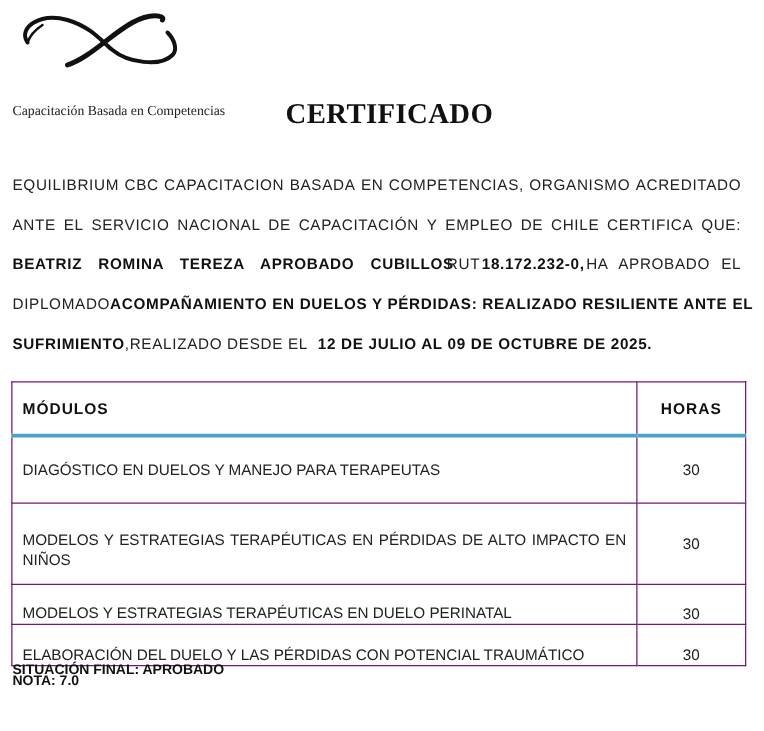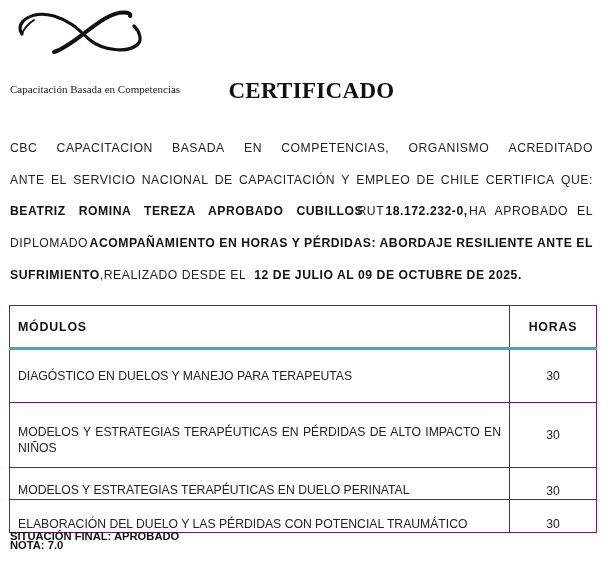--- a/index.html
+++ b/index.html
@@ -139,20 +139,21 @@
     <path d="M12 30 C 14 24, 18 20, 24 16" fill="none" stroke="#111" stroke-width="2" stroke-linecap="round"></path>
     <path d="M44 48 C 62 42, 78 24, 96 14 C 110 6, 122 8, 120 12" fill="none" stroke="#111" stroke-width="4" stroke-linecap="round"></path>
   </svg>
   <div class="logo-tagline">Capacitación Basada en Competencias</div>
 </div>
 
 <div class="title">CERTIFICADO</div>
 
 <div class="body-text">
   <div class="line-flex">
+    <span>EQUILIBRIUM</span>
     <span>CBC</span>
     <span>CAPACITACION</span>
     <span>BASADA</span>
     <span>EN</span>
     <span>COMPETENCIAS,</span>
     <span>ORGANISMO</span>
     <span>ACREDITADO</span>
   </div>
   <div class="line-flex">
     <span>ANTE</span>
@@ -170,21 +171,21 @@
   </div>
   <div class="line-flex">
     <span class="b" style="word-spacing:9px;">BEATRIZ ROMINA TEREZA APROBADO CUBILLOS</span>
     <span><span style="margin-left:-10px"></span></span>
     <span style="margin-left:-8px">RUT</span>
     <span class="b">18.172.232-0,</span>
     <span style="word-spacing:5px;">HA APROBADO EL</span>
   </div>
   <div class="line-flex">
     <span>DIPLOMADO</span>
-    <span class="b">ACOMPAÑAMIENTO EN HORAS Y PÉRDIDAS: ABORDAJE RESILIENTE ANTE EL</span>
+    <span class="b">ACOMPAÑAMIENTO EN DUELOS Y PÉRDIDAS: REALIZADO RESILIENTE ANTE EL</span>
   </div>
   <div class="line-flex left">
     <span class="b">SUFRIMIENTO</span>
       <span>,</span>
     <span>REALIZADO DESDE EL</span>
     <span>&nbsp;&nbsp;</span>
     <span class="b">12 DE JULIO AL 09 DE OCTUBRE DE 2025.</span>
   </div>
 </div>
 

